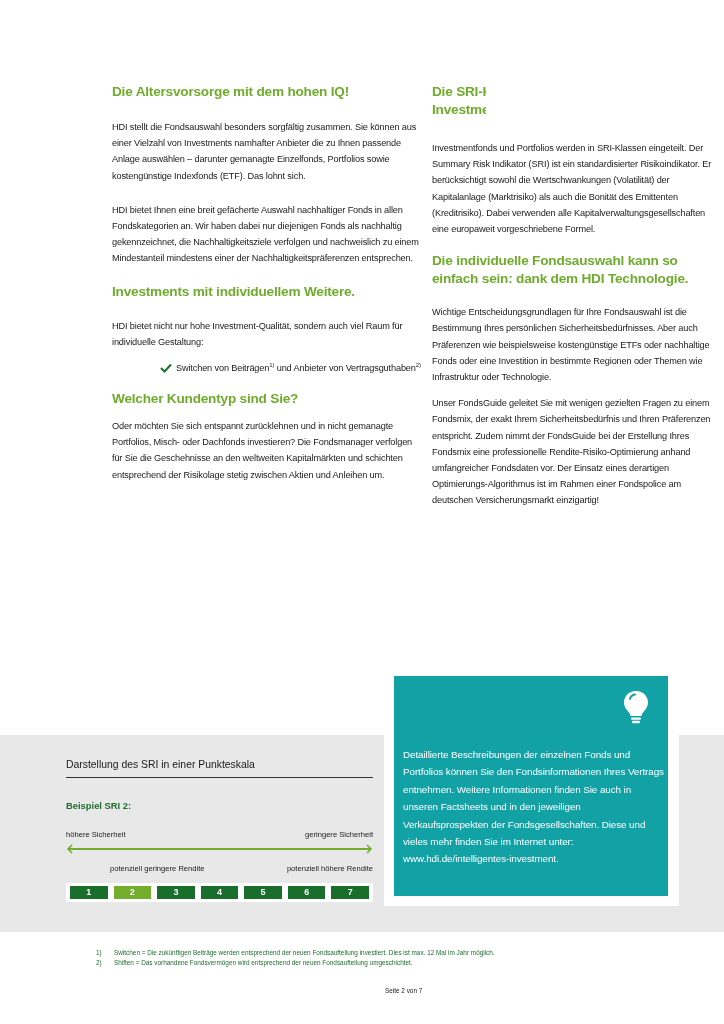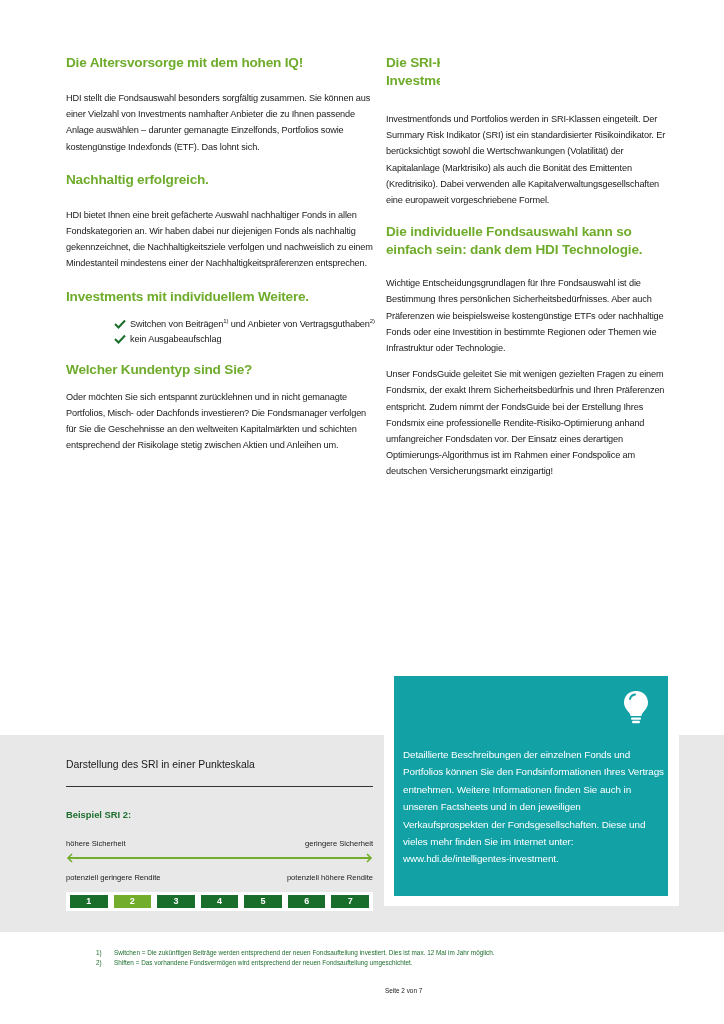--- a/index.html
+++ b/index.html
@@ -1,20 +1,20 @@
 <!DOCTYPE html>
 <html><head>
 <meta charset="utf-8">
 <style>
   * { box-sizing: border-box; margin: 0; padding: 0; }
   html, body { width: 724px; height: 1024px; background: #ffffff; overflow: hidden; }
   body { position: relative; font-family: "Liberation Sans", "DejaVu Sans", sans-serif; color: #1a1a1a; }
   .page { position: relative; width: 724px; height: 1024px; }
 
-  .col { position: absolute; top: 54px; width: 310px; }
+  .col { position: absolute; top: 83px; width: 310px; margin-left: 46px; }
   .col-left { left: 66px; }
   .col-right { left: 386px; width: 292px; }
 
   h2.sec { color: #6fac2c; font-size: 13.6px; font-weight: bold; line-height: 18px; letter-spacing: -0.2px; }
   p.body { font-size: 9.2px; line-height: 16.2px; letter-spacing: -0.15px; color: #1a1a1a; }
 
   .clip-title { width: 54px; overflow: hidden; white-space: nowrap; }
 
   ul.checks { list-style: none; margin-left: 48px; }
   ul.checks li { position: relative; padding-left: 16px; font-size: 9.2px; line-height: 15px; letter-spacing: -0.15px; }
@@ -23,61 +23,55 @@
 
   .gray-band { position: absolute; left: 0; top: 735px; width: 724px; height: 197px; background: #e8e8e8; }
   .white-frame { position: absolute; left: 384px; top: 735px; width: 295px; height: 171px; background: #ffffff; }
   .right-strip { position: absolute; left: 679px; top: 735px; width: 45px; height: 197px; background: #e8e8e8; }
 
   .teal-box { position: absolute; left: 394px; top: 676px; width: 274px; height: 220px; background: #12a2a6; color: #ffffff; }
   .teal-box .bulb { position: absolute; right: 18px; top: 14px; width: 28px; height: 34px; }
   .teal-box p { position: absolute; left: 9px; top: 70px; width: 262px; font-size: 9.9px; line-height: 17.4px; letter-spacing: -0.1px; color: #ffffff; }
 
   .sri { position: absolute; left: 66px; top: 758px; width: 307px; }
-  .sri-title { font-size: 10.4px; line-height: 14px; padding-bottom: 14px; border-bottom: 1px solid #333; color: #1a1a1a; }
+  .sri-title { font-size: 10.4px; line-height: 14px; padding-bottom: 5px; border-bottom: 1px solid #333; color: #1a1a1a; }
   .sri-example { margin-top: 22px; color: #1e6e2e; font-size: 9.4px; font-weight: bold; line-height: 12px; }
   .sri-labels { display: flex; justify-content: space-between; font-size: 7.6px; line-height: 10px; color: #1a1a1a; }
   .sri-labels.top { margin-top: 18px; }
   .sri-arrow { margin-top: 4px; height: 10px; }
-  .sri-labels.bottom { margin-top: 6px; }
+  .sri-labels.bottom { margin-top: 6px; margin-left: 44px; }
   .sri-scale { margin-top: 9px; background: #ffffff; height: 19px; padding: 3px 4px; display: flex; gap: 6px; }
   .sri-cell { flex: 1; background: #1a6e2b; color: #ffffff; font-size: 9px; font-weight: bold; text-align: center; line-height: 13px; }
   .sri-cell.active { background: #72ae2c; }
 
   .footnotes { position: absolute; left: 96px; top: 948px; width: 420px; color: #1e6e2e; font-size: 6.4px; line-height: 10px; }
   .fn { display: flex; }
   .fn .num { width: 18px; flex: none; }
   .page-num { position: absolute; left: 385px; top: 987px; font-size: 6.4px; color: #1a1a1a; }
 </style>
 </head>
 <body>
 
 <div class="page">
 
   <div class="col col-left">
     <h2 class="sec">Die Altersvorsorge mit dem hohen IQ!</h2>
     <p class="body" style="margin-top:18px">HDI stellt die Fondsauswahl besonders sorgfältig zusammen. Sie können aus einer Vielzahl von Investments namhafter Anbieter die zu Ihnen passende Anlage auswählen – darunter gemanagte Einzelfonds, Portfolios sowie kostengünstige Indexfonds (ETF). Das lohnt sich.</p>
 
-    <h2 class="sec" style="margin-top:16px">Nachhaltig erfolgreich.</h2>
     <p class="body" style="margin-top:18px">HDI bietet Ihnen eine breit gefächerte Auswahl nachhaltiger Fonds in allen Fondskategorien an. Wir haben dabei nur diejenigen Fonds als nachhaltig gekennzeichnet, die Nachhaltigkeitsziele verfolgen und nachweislich zu einem Mindestanteil mindestens einer der Nachhaltigkeitspräferenzen entsprechen.</p>
 
     <h2 class="sec" style="margin-top:16px">Investments mit individuellem Weitere.</h2>
+    <p class="body" style="margin-top:17px">HDI bietet nicht nur hohe Investment-Qualität, sondern auch viel Raum für individuelle Gestaltung:</p>
 
     <ul class="checks" style="margin-top:11px">
       <li>
         <svg class="chk" viewBox="0 0 12 10">
             <path d="M1 5 L4.5 8.5 L11 1.5" fill="none" stroke="#1a6e2b" stroke-width="2"></path>
           </svg>
         <span>Switchen von Beiträgen</span><sup>1)</sup><span> und Anbieter von Vertragsguthaben</span><sup>2)</sup>
-      </li>
-      <li>
-        <svg class="chk" viewBox="0 0 12 10">
-            <path d="M1 5 L4.5 8.5 L11 1.5" fill="none" stroke="#1a6e2b" stroke-width="2"></path>
-          </svg>
-        <span>kein Ausgabeaufschlag</span>
       </li>
     </ul>
 
     <h2 class="sec" style="margin-top:14px">Welcher Kundentyp sind Sie?</h2>
     <p class="body" style="margin-top:10px">Oder möchten Sie sich entspannt zurücklehnen und in nicht gemanagte Portfolios, Misch- oder Dachfonds investieren? Die Fondsmanager verfolgen für Sie die Geschehnisse an den weltweiten Kapitalmärkten und schichten entsprechend der Risikolage stetig zwischen Aktien und Anleihen um.</p>
   </div>
 
   <div class="col col-right">
     <h2 class="sec clip-title">
       <span>Die SRI-Klassen</span><br>

